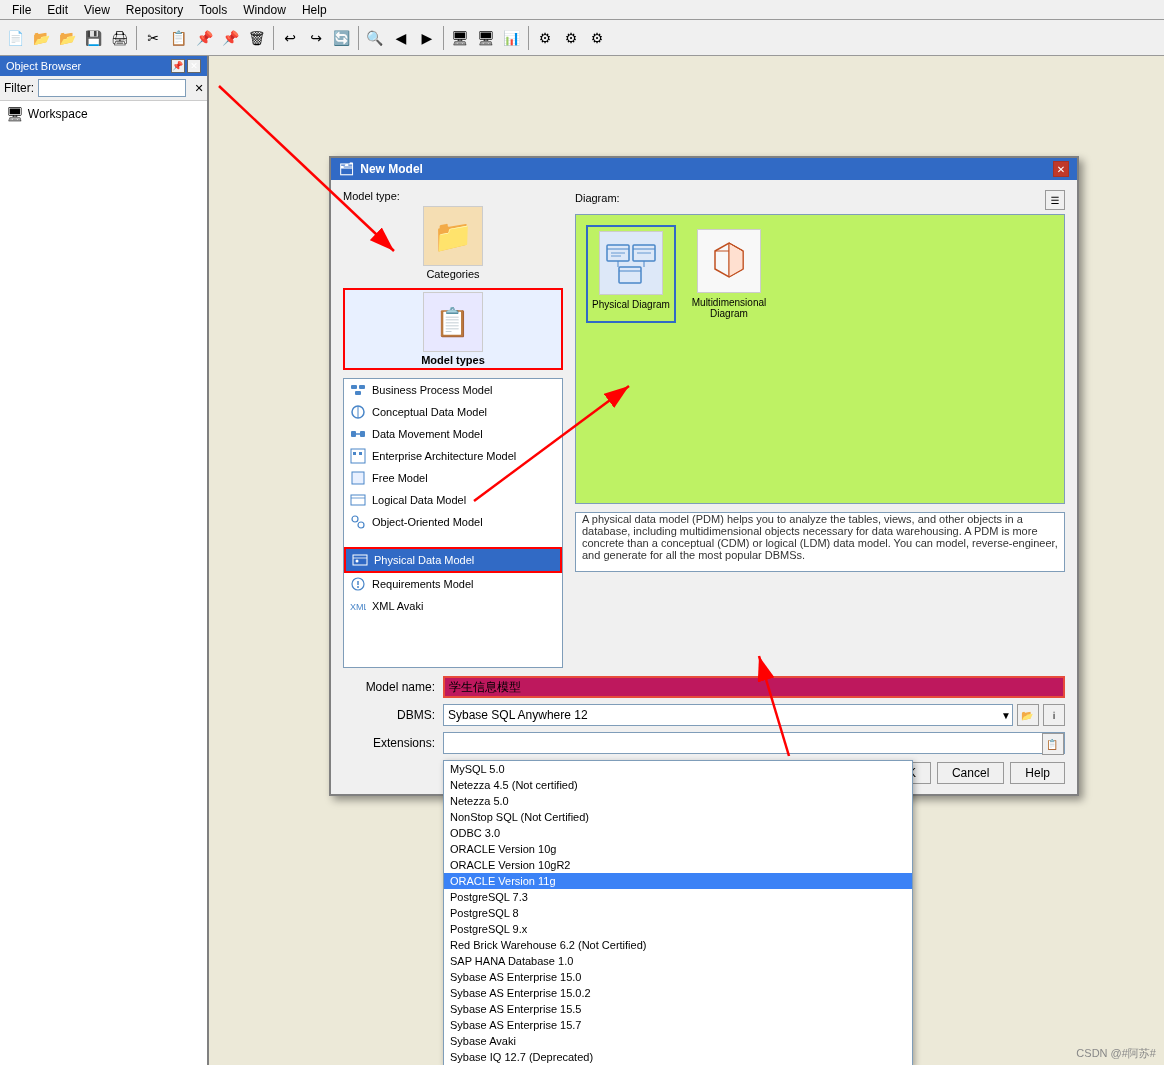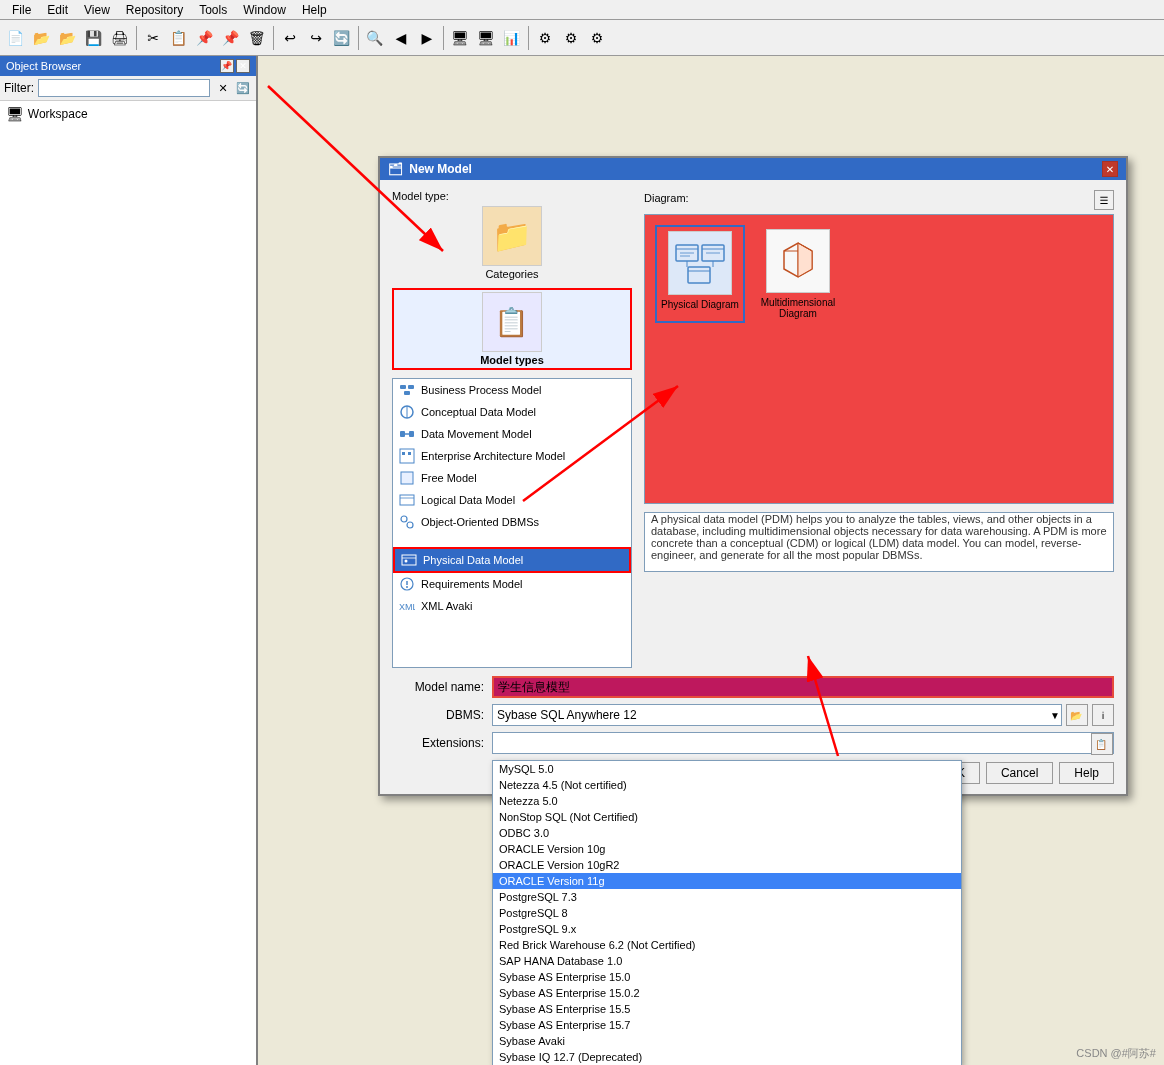--- a/index.html
+++ b/index.html
@@ -11,49 +11,49 @@
 
     
     .toolbar { background: #f0f0f0; border-bottom: 1px solid #999; height: 36px; display: flex; align-items: center; padding: 2px 4px; gap: 2px; }
     .toolbar-btn { width: 24px; height: 24px; background: #f0f0f0; border: 1px solid transparent; display: flex; align-items: center; justify-content: center; cursor: pointer; font-size: 14px; }
     .toolbar-separator { width: 1px; height: 24px; background: #999; margin: 0 2px; }
 
     
     .main-area { display: flex; height: calc(1065px - 56px); }
 
     
-    .object-browser { width: 258px; background: #0369a1; border-right: 2px solid #808080; display: flex; flex-direction: column; }
+    .object-browser { width: 209px; background: #0369a1; border-right: 2px solid #808080; display: flex; flex-direction: column; }
     .panel-title-bar { background: #316ac5; color: white; padding: 2px 6px; display: flex; align-items: center; justify-content: space-between; height: 20px; font-size: 11px; }
     .panel-title-buttons { display: flex; gap: 2px; }
     .panel-title-btn { width: 14px; height: 14px; background: #f0f0f0; border: 1px solid #666; display: flex; align-items: center; justify-content: center; font-size: 9px; cursor: pointer; }
     .panel-filter { display: flex; align-items: center; padding: 3px 4px; background: #f0f0f0; border-bottom: 1px solid #ccc; gap: 4px; }
     .filter-label { font-size: 12px; }
     .filter-input { flex: 1; height: 18px; border: 1px solid #7f9db9; font-size: 11px; padding: 0 2px; }
     .filter-icons { display: flex; gap: 2px; }
     .filter-icon-btn { width: 18px; height: 18px; display: flex; align-items: center; justify-content: center; cursor: pointer; font-size: 11px; border: 1px solid transparent; }
     .tree-area { flex: 1; background: white; padding: 4px; overflow: auto; }
     .tree-item { display: flex; align-items: center; gap: 4px; padding: 1px 2px; cursor: pointer; }
     .tree-icon { font-size: 14px; }
 
     
     .content-area { flex: 1; background: #ece9d8; position: relative; }
     .dialog { position: absolute; top: 100px; left: 120px; width: 750px; background: #f0f0f0; border: 2px solid #808080; box-shadow: 4px 4px 8px rgba(0,0,0,0.4); }
     .dialog-title-bar { background: #316ac5; color: white; padding: 3px 8px; display: flex; align-items: center; justify-content: space-between; height: 22px; }
     .dialog-title { font-size: 12px; font-weight: bold; display: flex; align-items: center; gap: 6px; }
     .dialog-close-btn { width: 16px; height: 16px; background: #c0392b; border: 1px solid #a93226; display: flex; align-items: center; justify-content: center; color: white; font-size: 10px; cursor: pointer; }
     .dialog-body { padding: 10px 12px; }
     .dialog-two-col { display: flex; gap: 12px; }
-    .col-model-type { width: 240px; }
+    .col-model-type { width: 220px; }
     .col-diagram { flex: 1; }
     .col-label { font-size: 11px; margin-bottom: 4px; color: #000; }
     .model-list { border: 1px solid #7f9db9; background: white; height: 290px; overflow-y: auto; }
     .model-list-item { display: flex; align-items: center; gap: 6px; padding: 3px 6px; cursor: pointer; font-size: 11px; }
     .model-list-item.selected { background: #316ac5; color: white; border: 2px solid red; margin-top: 14px; }
     .model-list-icon { width: 16px; height: 16px; display: flex; align-items: center; justify-content: center; }
-    .diagram-area { border: 1px solid #7f9db9; background: #ef4444; height: 290px; display: flex; flex-wrap: wrap; gap: 8px; padding: 10px; align-content: flex-start; overflow: auto; }
+    .diagram-area { border: 1px solid #7f9db9; background: #bef264; height: 290px; display: flex; flex-wrap: wrap; gap: 8px; padding: 10px; align-content: flex-start; overflow: auto; }
     .diagram-item { width: 90px; display: flex; flex-direction: column; align-items: center; gap: 4px; cursor: pointer; padding: 4px; }
     .diagram-icon-box { width: 64px; height: 64px; border: 1px solid #ccc; display: flex; align-items: center; justify-content: center; background: #f8f8f8; }
     .diagram-label { font-size: 10px; text-align: center; }
     .diagram-toolbar-btn { width: 20px; height: 20px; border: 1px solid #999; background: #f0f0f0; font-size: 10px; display: flex; align-items: center; justify-content: center; cursor: pointer; }
 
     
     .description-area { margin-top: 8px; border: 1px solid #7f9db9; background: white; height: 60px; overflow: auto; padding: 0 6px; font-size: 11px; color: #333; }
 
     
     .form-area { margin-top: 8px; }
@@ -249,21 +249,21 @@
                   </div>
                   <span>Logical Data Model</span>
                 </div>
                 <div class="model-list-item">
                   <div class="model-list-icon">
                     <svg width="16" height="16">
                         <circle cx="5" cy="5" r="3" fill="none" stroke="#4a86c8" stroke-width="1.2"></circle>
                         <circle cx="11" cy="11" r="3" fill="none" stroke="#4a86c8" stroke-width="1.2"></circle>
                       </svg>
                   </div>
-                  <span>Object-Oriented DBMSs</span>
+                  <span>Object-Oriented Model</span>
                 </div>
                 <div class="model-list-item selected">
                   <div class="model-list-icon">
                     <svg width="16" height="16">
                         <rect x="1" y="3" width="14" height="10" fill="none" stroke="white" stroke-width="1"></rect>
                         <line x1="1" y1="6" x2="15" y2="6" stroke="white" stroke-width="0.8"></line>
                         <circle cx="5" cy="9" r="1.5" fill="white"></circle>
                       </svg>
                   </div>
                   <span>Physical Data Model</span>

